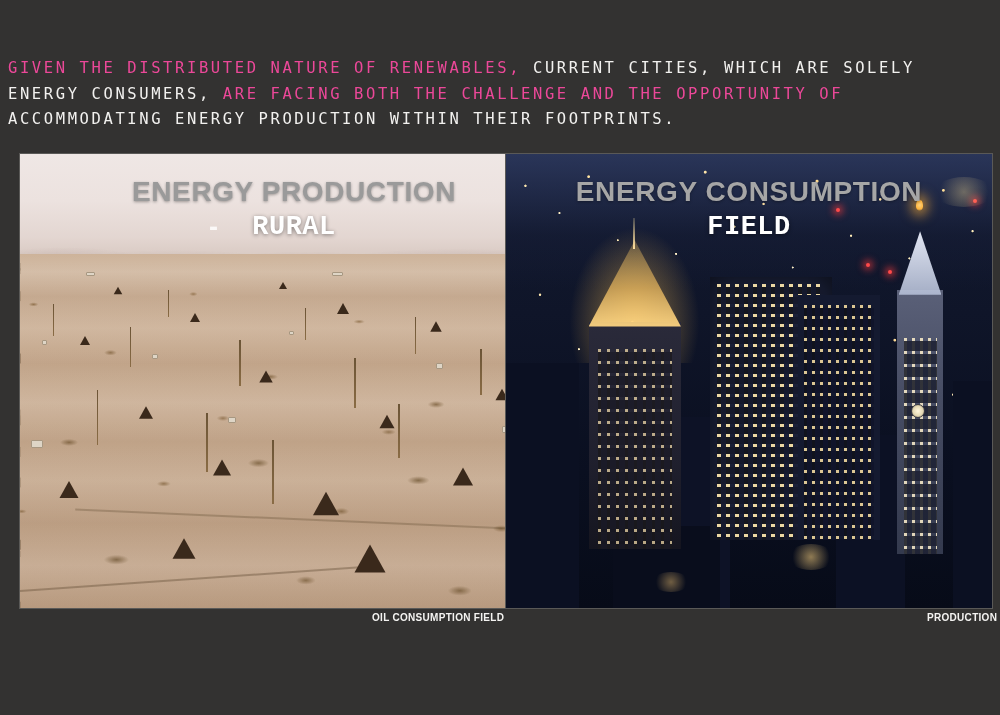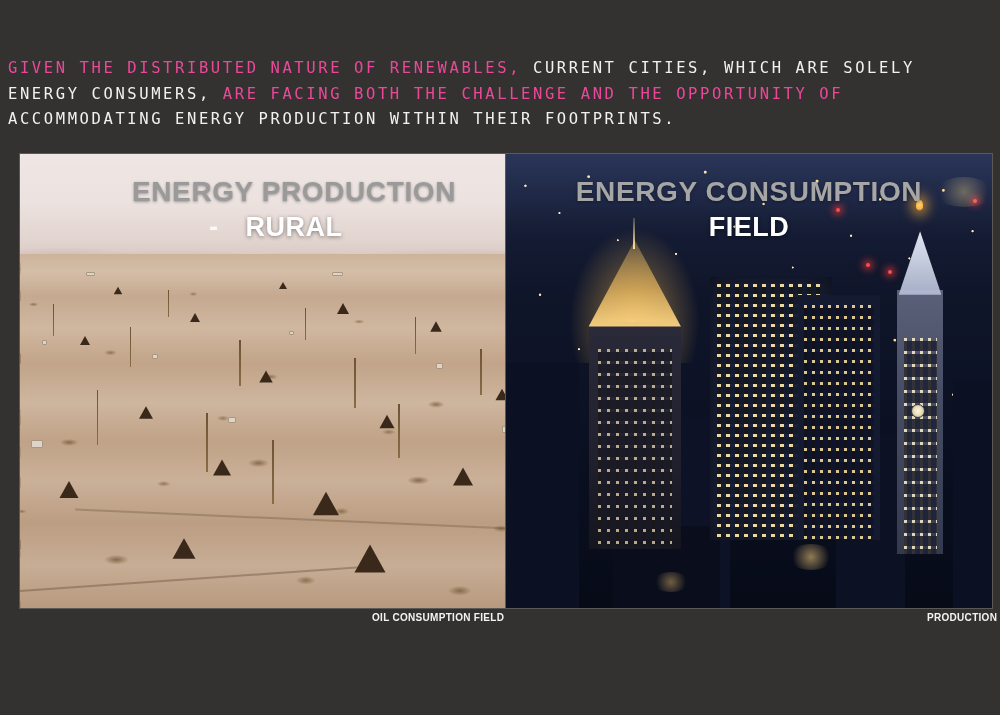--- a/index.html
+++ b/index.html
@@ -336,21 +336,21 @@
     font-size: 28px;
     letter-spacing: .6px;
     color: #a6a6a6;
     text-shadow: 0 1px 3px rgba(0,0,0,.35);
   }
   .ov-title.bright-bg { color: #9a9a9a; }
   .ov-sub {
     position: absolute;
     width: 100%;
     text-align: center;
-    font-family: Liberation Sans, sans-serif;
+    font-family: Liberation Mono, monospace;
     font-weight: 700;
     font-size: 27px;
     letter-spacing: .5px;
     color: #ffffff;
     text-shadow: 0 1px 4px rgba(0,0,0,.45);
   }
   .ov-dash {
     position: absolute;
     font-family: "Liberation Sans", sans-serif;
     font-weight: 700;

